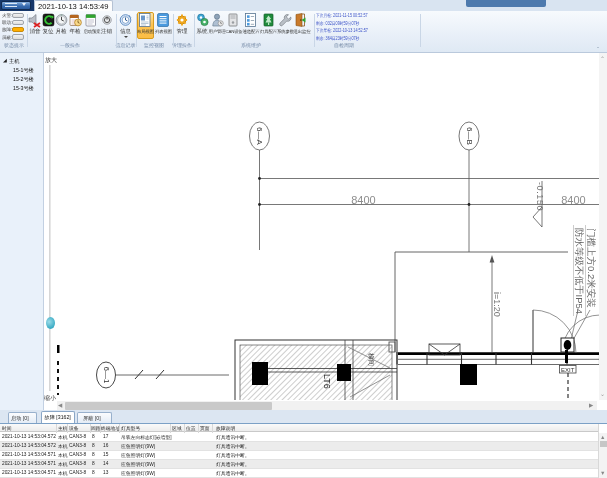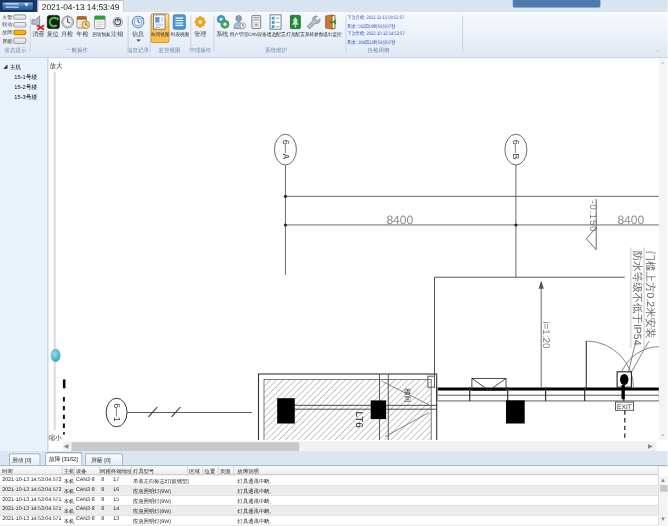--- a/index.html
+++ b/index.html
@@ -15,21 +15,21 @@
 </style></head>
 <body>
 
 <div class="a" style="left:0;top:0;width:607px;height:11px;background:#d9e4f1"></div>
 <div class="a" style="left:0;top:0;width:34px;height:11px;background:#17386b"></div>
 <div class="a" style="left:1px;top:1px;width:30px;height:8.5px;border-radius:2px;background:linear-gradient(#89b0dd,#3a6db0 55%,#2a5a9c);border:1px solid #122c52"></div>
 <div class="a" style="left:22px;top:2.5px;width:0;height:0;border-left:2.6px solid transparent;border-right:2.6px solid transparent;border-top:3.4px solid #eaf2fb"></div>
 <div class="a" style="left:5px;top:3px;width:12px;height:1.2px;background:#dce9f7"></div>
 <div class="a" style="left:5px;top:5.5px;width:12px;height:1.2px;background:#dce9f7"></div>
 <div class="a" style="left:34px;top:0;width:79px;height:11px;background:#fdfdfd;border:1px solid #b5c2d4;border-bottom:none;border-radius:2px 2px 0 0"></div>
-<div class="a" style="left:38px;top:1.5px;font-size:7.6px;color:#111;white-space:nowrap">2021-04-13 14:53:49</div>
+<div class="a" style="left:38px;top:1.5px;font-size:7.6px;color:#111;white-space:nowrap">2021-10-13 14:53:49</div>
 <div class="a" style="left:466px;top:0;width:80px;height:6.5px;background:#4d79ad;border:1px solid #39619200;border-radius:0 0 2px 2px"></div>
 
 <div class="a" style="left:0;top:11px;width:607px;height:42px;background:linear-gradient(#f7fafd,#e8eff8 60%,#dfe9f4);border-bottom:1px solid #bac9dc"></div>
 
 <div class="st" style="left:2px;top:13px">火警:</div>
 <div class="st" style="left:2px;top:20.2px">联动:</div>
 <div class="st" style="left:2px;top:27.4px">故障:</div>
 <div class="st" style="left:2px;top:34.6px">屏蔽:</div>
 <div class="sb" style="top:12.8px"></div>
 <div class="sb" style="top:20px"></div>

